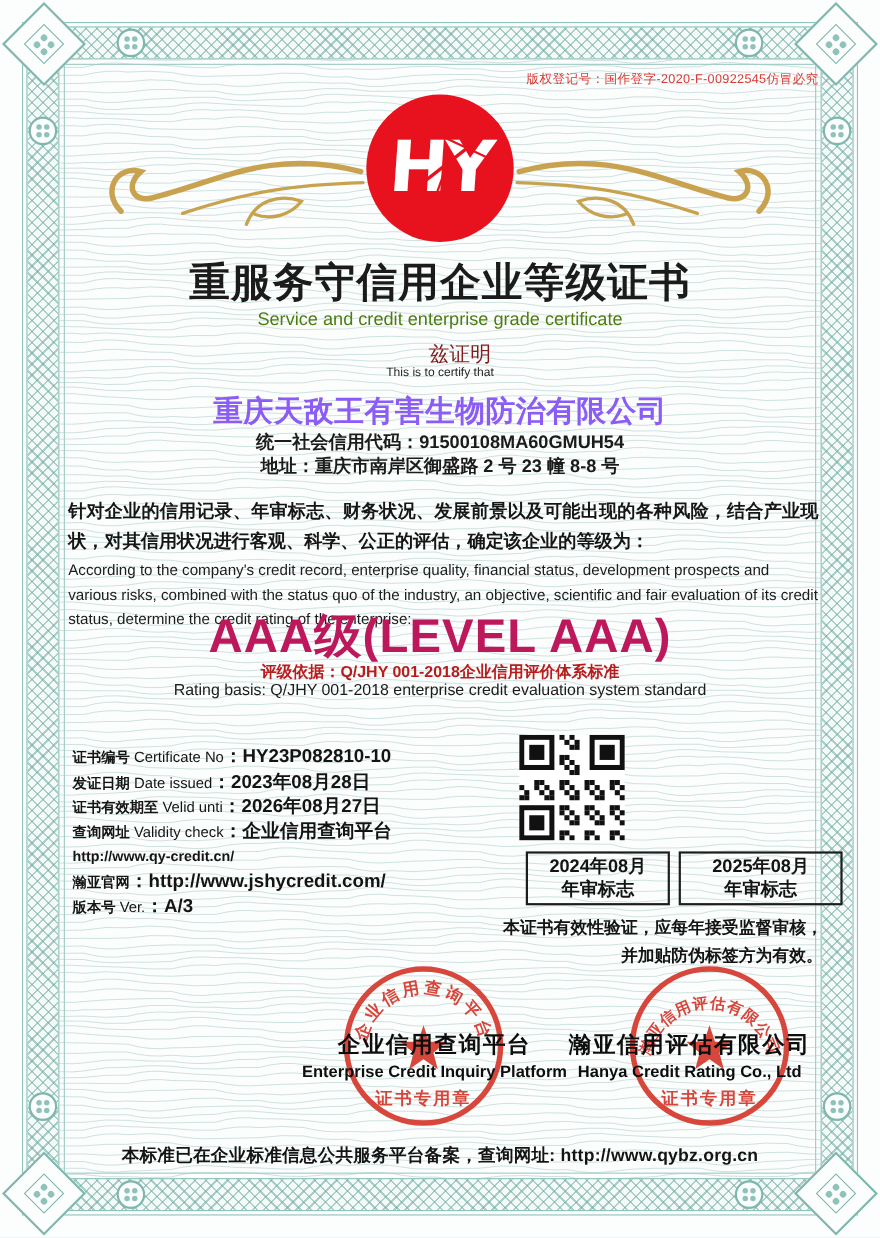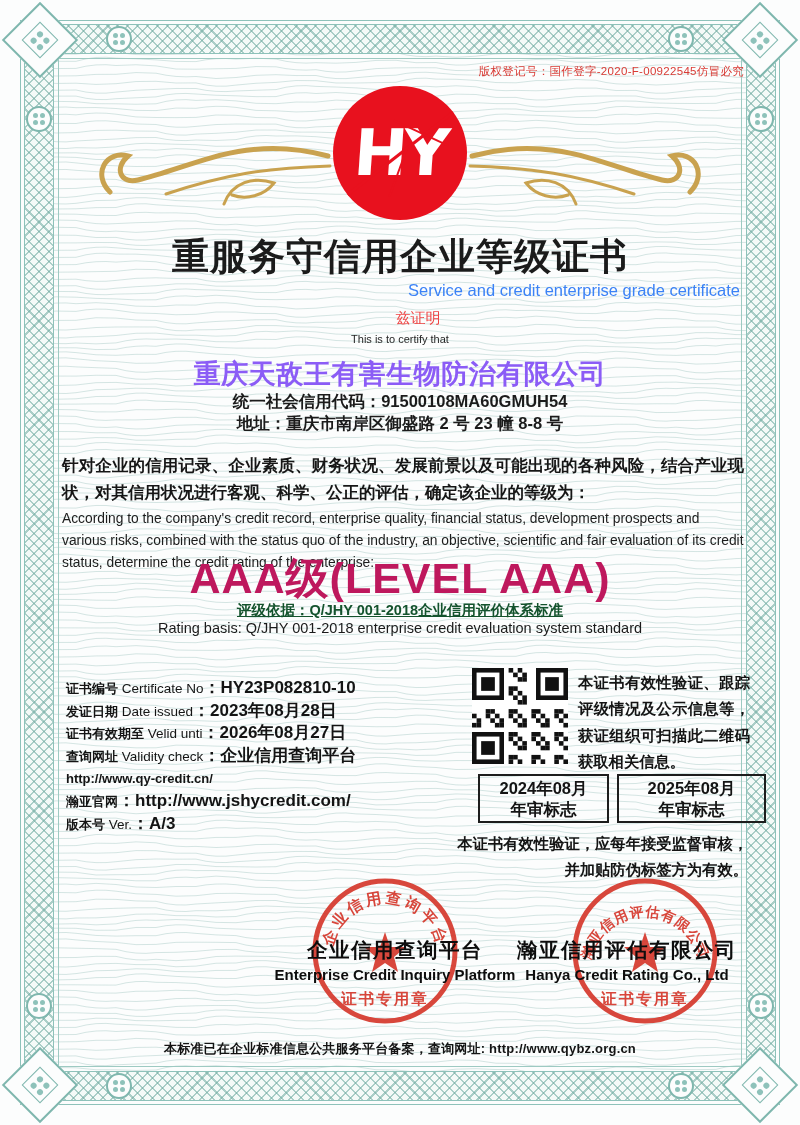--- a/index.html
+++ b/index.html
@@ -49,33 +49,33 @@
   .crack { position:absolute; background:#e8111e; }
   .crack1 { width:160px; height:3px; transform:rotate(-38deg); top:64px; left:-10px; }
   .crack2 { width:60px; height:2px; transform:rotate(25deg); top:46px; left:58px; }
   .crack3 { width:50px; height:2px; transform:rotate(-70deg); top:86px; left:40px; }
 
   .flourish { position:absolute; top:116px; z-index:2; }
   .flourish-left { left:96px; }
   .flourish-right { left:468px; transform:scaleX(-1); }
 
   .title   { top:232px; font-size:37px; font-weight:700; color:#1b1b1b; letter-spacing:1px; }
-  .subtitle{ top:281px; font-size:16.5px; color:#3b82f6;text-align:right; }
-  .certify-cn { top:309px; font-size:15px; color:#ef4444;padding-left:36px; }
+  .subtitle{ top:281px; font-size:16.5px; color:#4d7c0f; }
+  .certify-cn { top:309px; font-size:19px; color:#7f1d1d;padding-left:36px; }
   .certify-en { top:333px; font-size:11px; color:#262626; }
   .company { top:356px; font-size:27px; font-weight:800; color:#8b5cf6; letter-spacing:.5px; }
   .credit-code { top:391px; font-size:16.5px; font-weight:600; color:#1b1b1b; }
   .address     { top:413px; font-size:16.5px; font-weight:600; color:#1b1b1b; }
 
   .intro { position:absolute; left:62px; right:56px; top:452px; }
   .intro-cn { font-size:16.5px; line-height:26.5px; font-weight:600; color:#161616; text-align:justify; }
   .intro-en { font-size:13.8px; line-height:21.8px; color:#1c1c1c; margin-top:3px; text-align:left; }
 
   .rating { top:550px; font-size:43px; font-weight:800; color:#be185d; letter-spacing:1px; }
-  .basis-cn { top:601px; font-size:14.5px; font-weight:600; color:#14532d;text-decoration:underline; }
+  .basis-cn { top:601px; font-size:14.5px; font-weight:600; color:#b91c1c; }
   .basis-en { top:620px; font-size:14.5px; color:#1b1b1b; }
 
   .details { position:absolute; left:66px; top:677px; width:400px; }
   .detail-row { line-height:21.6px; white-space:nowrap; color:#141414; }
   .detail-row .cn { font-size:13px; font-weight:600; }
   .detail-row .en { font-size:13.5px; font-weight:400; }
   .detail-row .val { font-size:17px; font-weight:600; }
 
   #qr { position:absolute; left:472px; top:668px; width:96px; height:96px; z-index:3; }
   .qr-note { position:absolute; left:578px; top:670px; width:172px; font-size:15.3px; line-height:26.4px;
@@ -90,21 +90,21 @@
     font-size:15.3px; line-height:26px; font-weight:600; color:#141414; }
 
   .stamp { position:absolute; width:150px; height:150px; z-index:3; }
   .stamp-left { left:310px; top:876px; } .stamp-right { left:570px; top:876px; }
 
   .org-block { position:absolute; top:936px; width:270px; text-align:center; z-index:4; color:#0d0d0d; }
   .org-left { left:260px; } .org-right { left:492px; }
   .org-cn { font-size:20.5px; font-weight:800; letter-spacing:1.5px; line-height:27px; }
   .org-en { font-size:15px; font-weight:600; line-height:24px; }
 
-  .record-line { top:1040px; font-size:13px; font-weight:600; color:#141414; letter-spacing:.2px; }
+  .record-line { top:1040px; font-size:16px; font-weight:600; color:#141414; letter-spacing:.2px; }
 </style>
 </head>
 <body>
 
 <div class="page">
 
   <svg id="waves" viewBox="0 0 728 1058" preserveAspectRatio="none">
       <path d="M0 6 Q 20 4.0 40 5.0 Q 60 9.7 80 7.8 Q 100 11.8 120 8.9 Q 140 5.4 160 5.7 Q 180 5.1 200 5.5 Q 220 9.5 240 7.7 Q 260 5.1 280 5.6 Q 300 0.0 320 3.0 Q 340 4.7 360 5.4 Q 380 6.8 400 6.4 Q 420 1.6 440 3.8 Q 460 3.5 480 4.7 Q 500 10.3 520 8.1 Q 540 8.0 560 7.0 Q 580 4.7 600 5.3 Q 620 10.0 640 8.0 Q 660 11.2 680 8.6 Q 700 4.4 720 5.2 Q 740 4.2 760 5.1"></path>
       <path d="M0 13 Q 20 12.4 40 12.7 Q 60 13.8 80 13.4 Q 100 18.0 120 15.5 Q 140 12.7 160 12.8 Q 180 8.2 200 10.6 Q 220 12.9 240 12.9 Q 260 13.1 280 13.1 Q 300 7.3 320 10.2 Q 340 10.0 360 11.5 Q 380 16.1 400 14.5 Q 420 13.1 440 13.0 Q 460 11.1 480 12.0 Q 500 17.5 520 15.2 Q 540 18.2 560 15.6 Q 580 11.9 600 12.5 Q 620 13.2 640 13.1 Q 660 16.9 680 15.0 Q 700 11.3 720 12.2 Q 740 7.4 760 10.2"></path>
       <path d="M0 20 Q 20 20.2 40 20.1 Q 60 16.9 80 18.4 Q 100 21.5 120 20.8 Q 140 20.1 160 20.0 Q 180 13.9 200 16.9 Q 220 17.0 240 18.5 Q 260 21.9 280 21.0 Q 300 18.0 320 19.0 Q 340 17.2 360 18.6 Q 380 24.2 400 22.1 Q 420 24.3 440 22.2 Q 460 19.0 480 19.5 Q 500 21.9 520 20.9 Q 540 25.2 560 22.6 Q 580 18.9 600 19.5 Q 620 15.9 640 17.9 Q 660 20.8 680 20.4 Q 700 19.4 720 19.7 Q 740 13.8 760 16.9"></path>
@@ -375,21 +375,21 @@
     <div class="center title">重服务守信用企业等级证书</div>
     <div class="center subtitle">Service and credit enterprise grade certificate</div>
     <div class="center certify-cn">兹证明</div>
     <div class="center certify-en">This is to certify that</div>
 
     <div class="center company">重庆天敌王有害生物防治有限公司</div>
     <div class="center credit-code">统一社会信用代码：91500108MA60GMUH54</div>
     <div class="center address">地址：重庆市南岸区御盛路 2 号 23 幢 8-8 号</div>
 
     <div class="intro">
-      <div class="intro-cn">针对企业的信用记录、企业素质、财务状况、发展前景以及可能出现的各种风险，结合产业现状，对其信用状况进行客观、科学、公正的评估，确定该企业的等级为：</div>
+      <div class="intro-cn">针对企业的信用记录、年审标志、财务状况、发展前景以及可能出现的各种风险，结合产业现状，对其信用状况进行客观、科学、公正的评估，确定该企业的等级为：</div>
       <div class="intro-en">According to the company's credit record, enterprise quality, financial status, development prospects and various risks, combined with the status quo of the industry, an objective, scientific and fair evaluation of its credit status, determine the credit rating of the enterprise:</div>
     </div>
 
     <div class="center rating">AAA级(LEVEL AAA)</div>
     <div class="center basis-cn">评级依据：Q/JHY 001-2018企业信用评价体系标准</div>
     <div class="center basis-en">Rating basis: Q/JHY 001-2018 enterprise credit evaluation system standard</div>
 
     <div class="details">
       <div class="detail-row"><span class="cn">证书编号</span><span class="en"> Certificate No</span><span class="val">：HY23P082810-10</span></div>
       <div class="detail-row"><span class="cn">发证日期</span><span class="en"> Date issued</span><span class="val">：2023年08月28日</span></div>
@@ -487,21 +487,20 @@
         <rect x="64.0" y="86.9" width="4.6" height="4.6" fill="#111"></rect>
         <rect x="82.3" y="86.9" width="4.6" height="4.6" fill="#111"></rect>
         <rect x="86.9" y="86.9" width="4.6" height="4.6" fill="#111"></rect>
         <rect x="36.6" y="91.4" width="4.6" height="4.6" fill="#111"></rect>
         <rect x="45.7" y="91.4" width="4.6" height="4.6" fill="#111"></rect>
         <rect x="59.4" y="91.4" width="4.6" height="4.6" fill="#111"></rect>
         <rect x="68.6" y="91.4" width="4.6" height="4.6" fill="#111"></rect>
         <rect x="82.3" y="91.4" width="4.6" height="4.6" fill="#111"></rect>
         <rect x="91.4" y="91.4" width="4.6" height="4.6" fill="#111"></rect>
       </svg>
-    <div class="qr-note">本证书有效性验证、跟踪评级情况及公示信息等，获证组织可扫描此二维码获取相关信息。</div>
 
     <div class="year-box yb1">
       <span>2024年08月</span>
       <span>年审标志</span>
     </div>
     <div class="year-box yb2">
       <span>2025年08月</span>
       <span>年审标志</span>
     </div>
 

